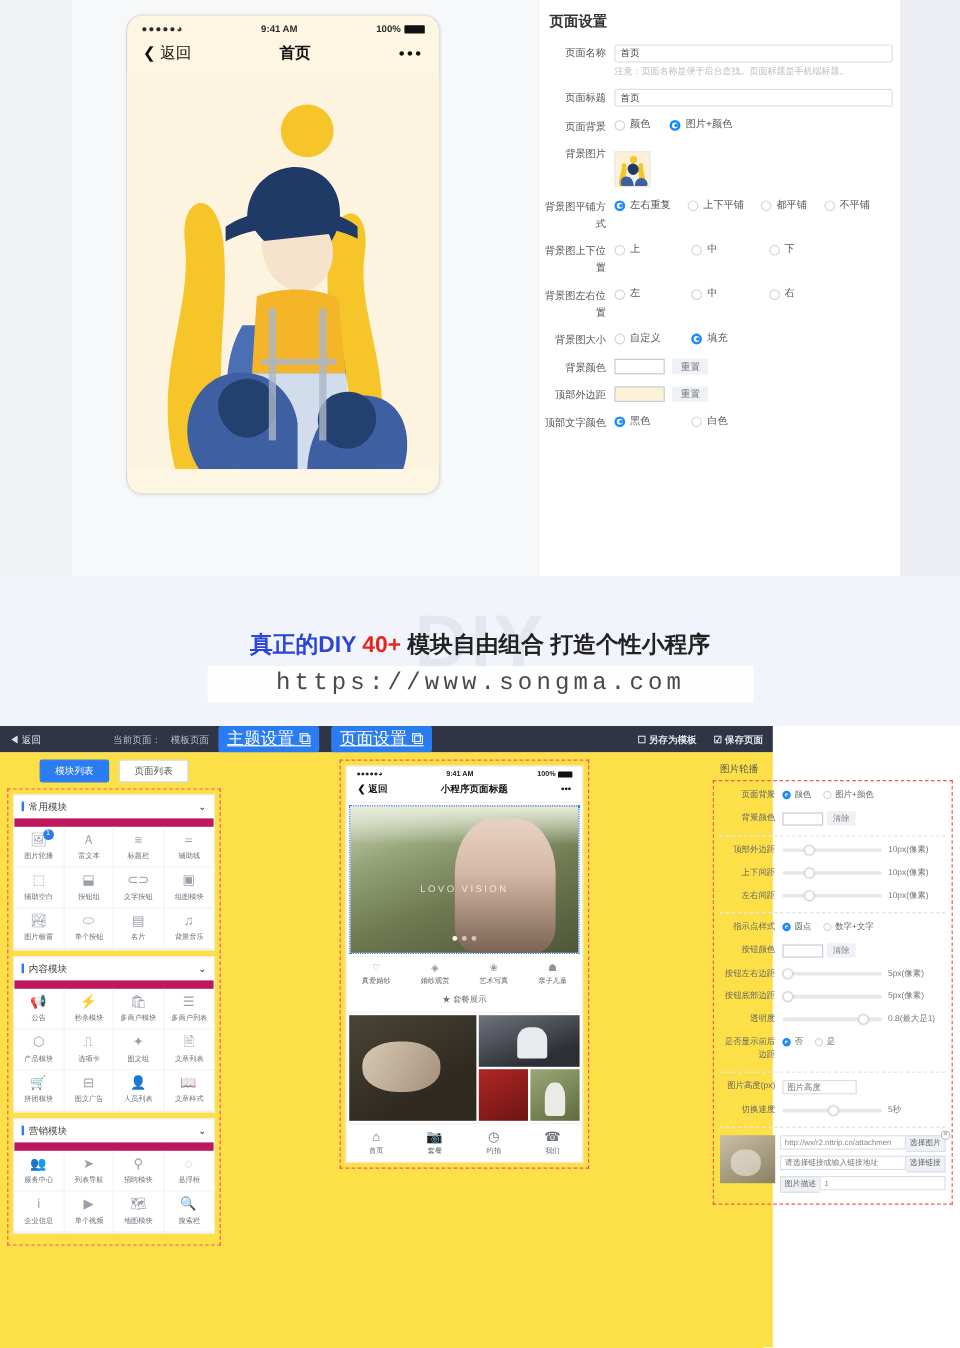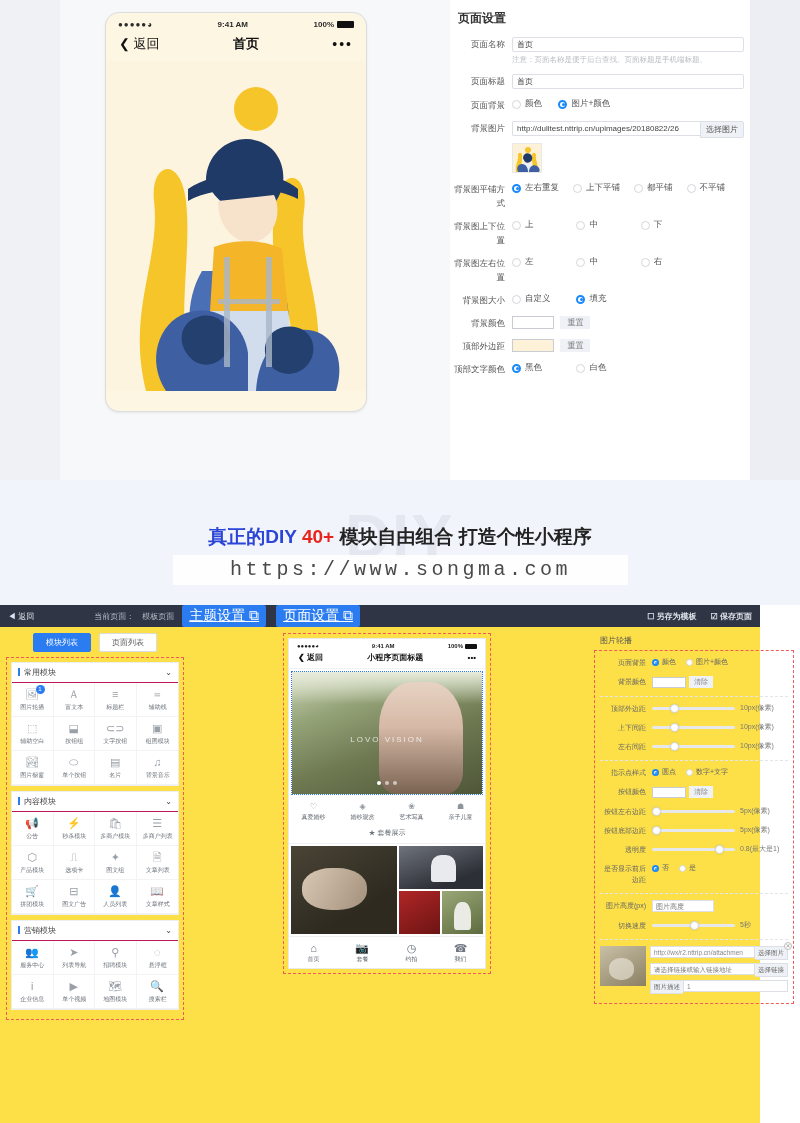--- a/index.html
+++ b/index.html
@@ -54,38 +54,38 @@
   .banner-text { position:absolute; width:100%; top:44px; text-align:center;
      font-size:19px; font-weight:bold; white-space:nowrap; }
   .bt-blue { color:#2b45d6; } .bt-red { color:#e8241c; } .bt-dark { color:#222; }
   .ghost { position:absolute; left:0; right:0; top:20px; text-align:center;
     font-size:62px; color:#e4e7f0; font-weight:bold; letter-spacing:2px; }
   .watermark { position:absolute; left:173px; top:555px; width:455px; height:30px;
     background:rgba(255,255,255,.88); color:#4a4a4a; font-family:Liberation Mono, monospace;
     font-size:20px; letter-spacing:3.5px; text-align:center; line-height:30px; z-index:9;}
 
   
-  .editor { position:relative; width:760px; height:518px; background:#fff; }
+  .editor { position:relative; width:644px; height:518px; background:#fff; }
   .toolbar { height:22px; background:#2f3545; display:flex; align-items:center;
      padding:0 8px; font-size:8px; color:#dfe2ea; }
   .tb-back { margin-right:60px; }
   .tb-cur { color:#b9bec9; margin-right:8px; }
   .tb-btn { background:#2b7cf0; color:#fff; padding:2px 7px; border-radius:2px; margin-right:10px; font-size:14px;text-decoration:underline;}
   .tb-right { margin-left:auto; display:flex; align-items:center; gap:14px; }
   .tb-plain { color:#dfe2ea; font-size:8px;font-weight:bold;}
   .ed-body { position:relative; height:496px; background:#fde047; }
 
   .mod-panel { position:absolute; left:6px; top:6px; width:178px; }
   .tabs { display:flex; gap:8px; justify-content:center; margin-bottom:5px;}
   .tab { font-size:8px; padding:3px 12px; border-radius:2px; border:1px solid #d9dce1; background:#fff; color:#555;}
   .tab.active { background:#2b7cf0; color:#fff; border-color:#2b7cf0;}
   .dashed-box { border:1px dashed #f05a5a; padding:4px; }
   .grp { border:1px solid #eceef1; margin-bottom:5px; background:#fff;}
   .grp-hd { display:flex; align-items:center; justify-content:space-between;
-     font-size:8px; color:#444; padding:4px 6px; border-bottom:1px solid #be185d;}
+     font-size:8px; color:#444; padding:4px 6px; border-bottom:7px solid #be185d;}
   .grp-hd .bar { display:inline-block; width:2px; height:8px; background:#2b7cf0; margin-right:4px; vertical-align:-1px;}
   .grid4 { display:grid; grid-template-columns:repeat(4,1fr); }
   .cell { border-right:1px solid #f2f3f5; border-bottom:1px solid #f2f3f5;
      padding:5px 1px 4px; text-align:center; position:relative;}
   .cell:nth-child(4n){border-right:none;}
   .ic { font-size:11px; color:#9aa0a8; line-height:13px; display:block;}
   .cap { font-size:6.5px; color:#6a7078; margin-top:2px; display:block; transform:scale(.92);}
   .badge { position:absolute; right:8px; top:2px; width:9px; height:9px; border-radius:50%;
      background:#2b7cf0; color:#fff; font-size:6px; line-height:9px; }
 
@@ -226,24 +226,20 @@
             </span>
           <span class="radio">
               <i class="rd on"></i>
               <span>图片+颜色</span>
             </span>
         </div>
       </div>
       <div class="row">
         <div class="lbl">背景图片</div>
         <div class="ctl">
-          <div class="urlrow">
-            <input class="inp" value="http://dulitest.nttrip.cn/upimages/20180822/26" style="">
-            <span class="btn-sel">选择图片</span>
-          </div>
           <div class="thumb">
             <svg width="28" height="28" viewBox="0 0 28 28">
                 <rect width="28" height="28" fill="#fdf2d8"></rect>
                 <circle cx="15" cy="6" r="3" fill="#f6c52a"></circle>
                 <path d="M3 28 C2 20 6 16 5 11 C5 8 9 8 9 11 C10 16 7 21 9 28Z" fill="#f6c52a"></path>
                 <path d="M24 28 C26 20 22 16 23 11 C23 8 19 8 19 11 C18 16 21 21 19 28Z" fill="#f6c52a"></path>
                 <path d="M10 14 C10 10 14 8 17 10 C20 12 20 16 17 18 C14 20 11 18 10 14Z" fill="#1f3a66"></path>
                 <path d="M11 19 L18 19 L20 28 L9 28Z" fill="#e9f0f7"></path>
                 <path d="M5 28 C3 24 5 20 9 20 C13 20 15 24 15 28Z" fill="#3f5fa3"></path>
                 <path d="M16 28 C16 23 20 20 24 22 C27 24 27 27 26 28Z" fill="#3f5fa3"></path>

